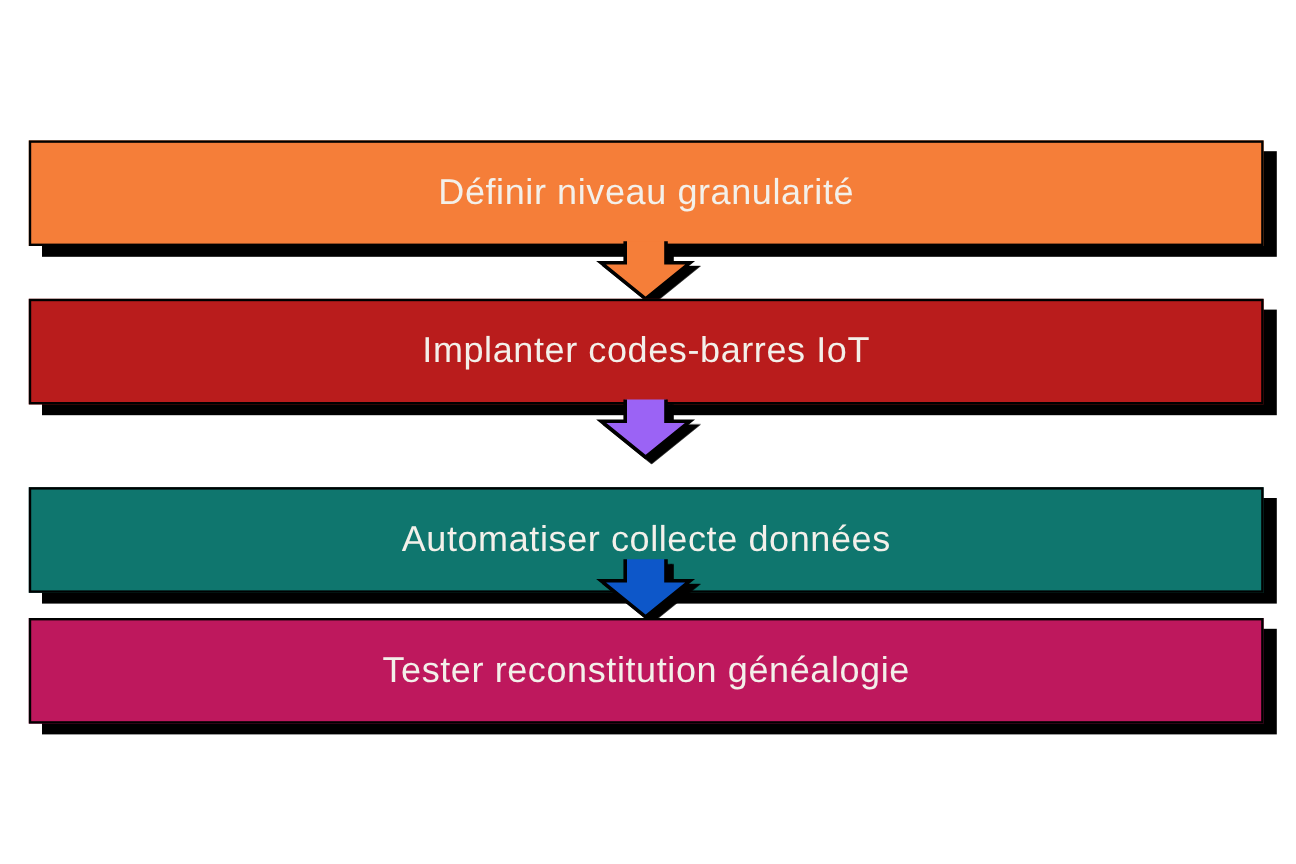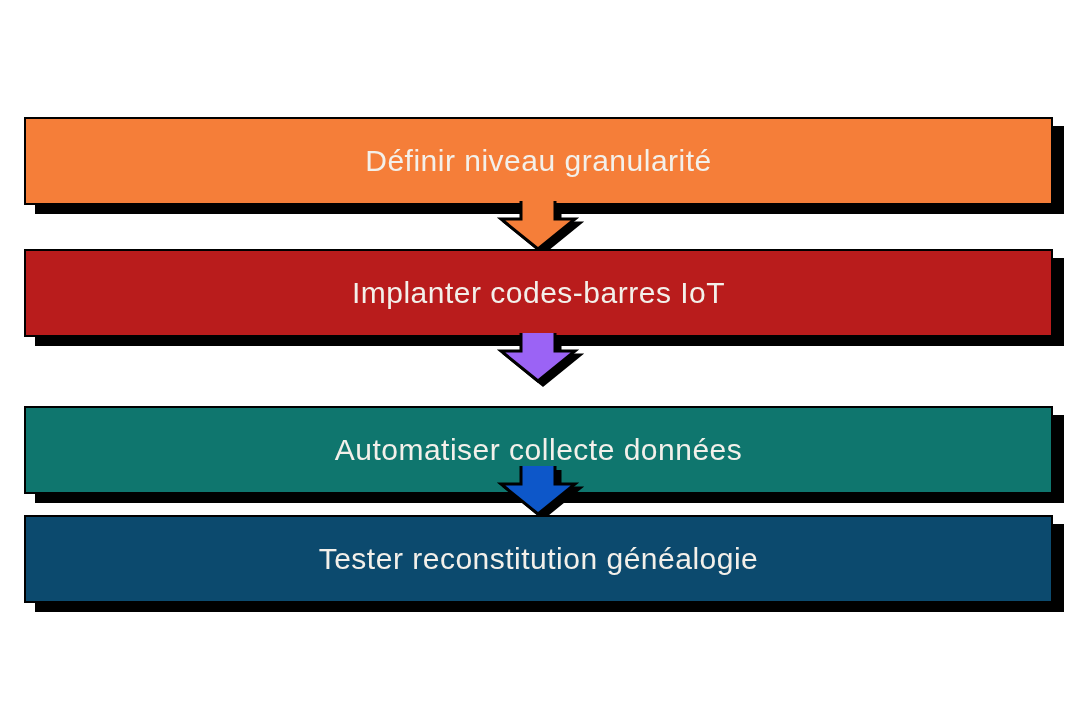--- a/index.html
+++ b/index.html
@@ -52,16 +52,16 @@
     </div>
     <svg class="arrow" viewBox="0 0 96 50" style="top: 333px;">
       <polygon points="31,-6 65,-6 65,18 85,18 48,48 11,18 31,18" stroke="#000000" stroke-width="3" stroke-linejoin="miter" fill="#9B63F5"></polygon>
     </svg>
     <div class="bar" style="top: 382px; background: #0f766e; margin-top: 24px;">
       <span class="label">Automatiser collecte données</span>
     </div>
     <svg class="arrow" viewBox="0 0 96 50" style="top: 466px;">
       <polygon points="31,-6 65,-6 65,18 85,18 48,48 11,18 31,18" stroke="#000000" stroke-width="3" stroke-linejoin="miter" fill="#0D57C9"></polygon>
     </svg>
-    <div class="bar" style="top: 515px; background: #0c4a6e;">
+    <div class="bar" style="top: 515px; background: #be185d;">
       <span class="label">Tester reconstitution généalogie</span>
     </div>
   </div>
 
 </body></html>

